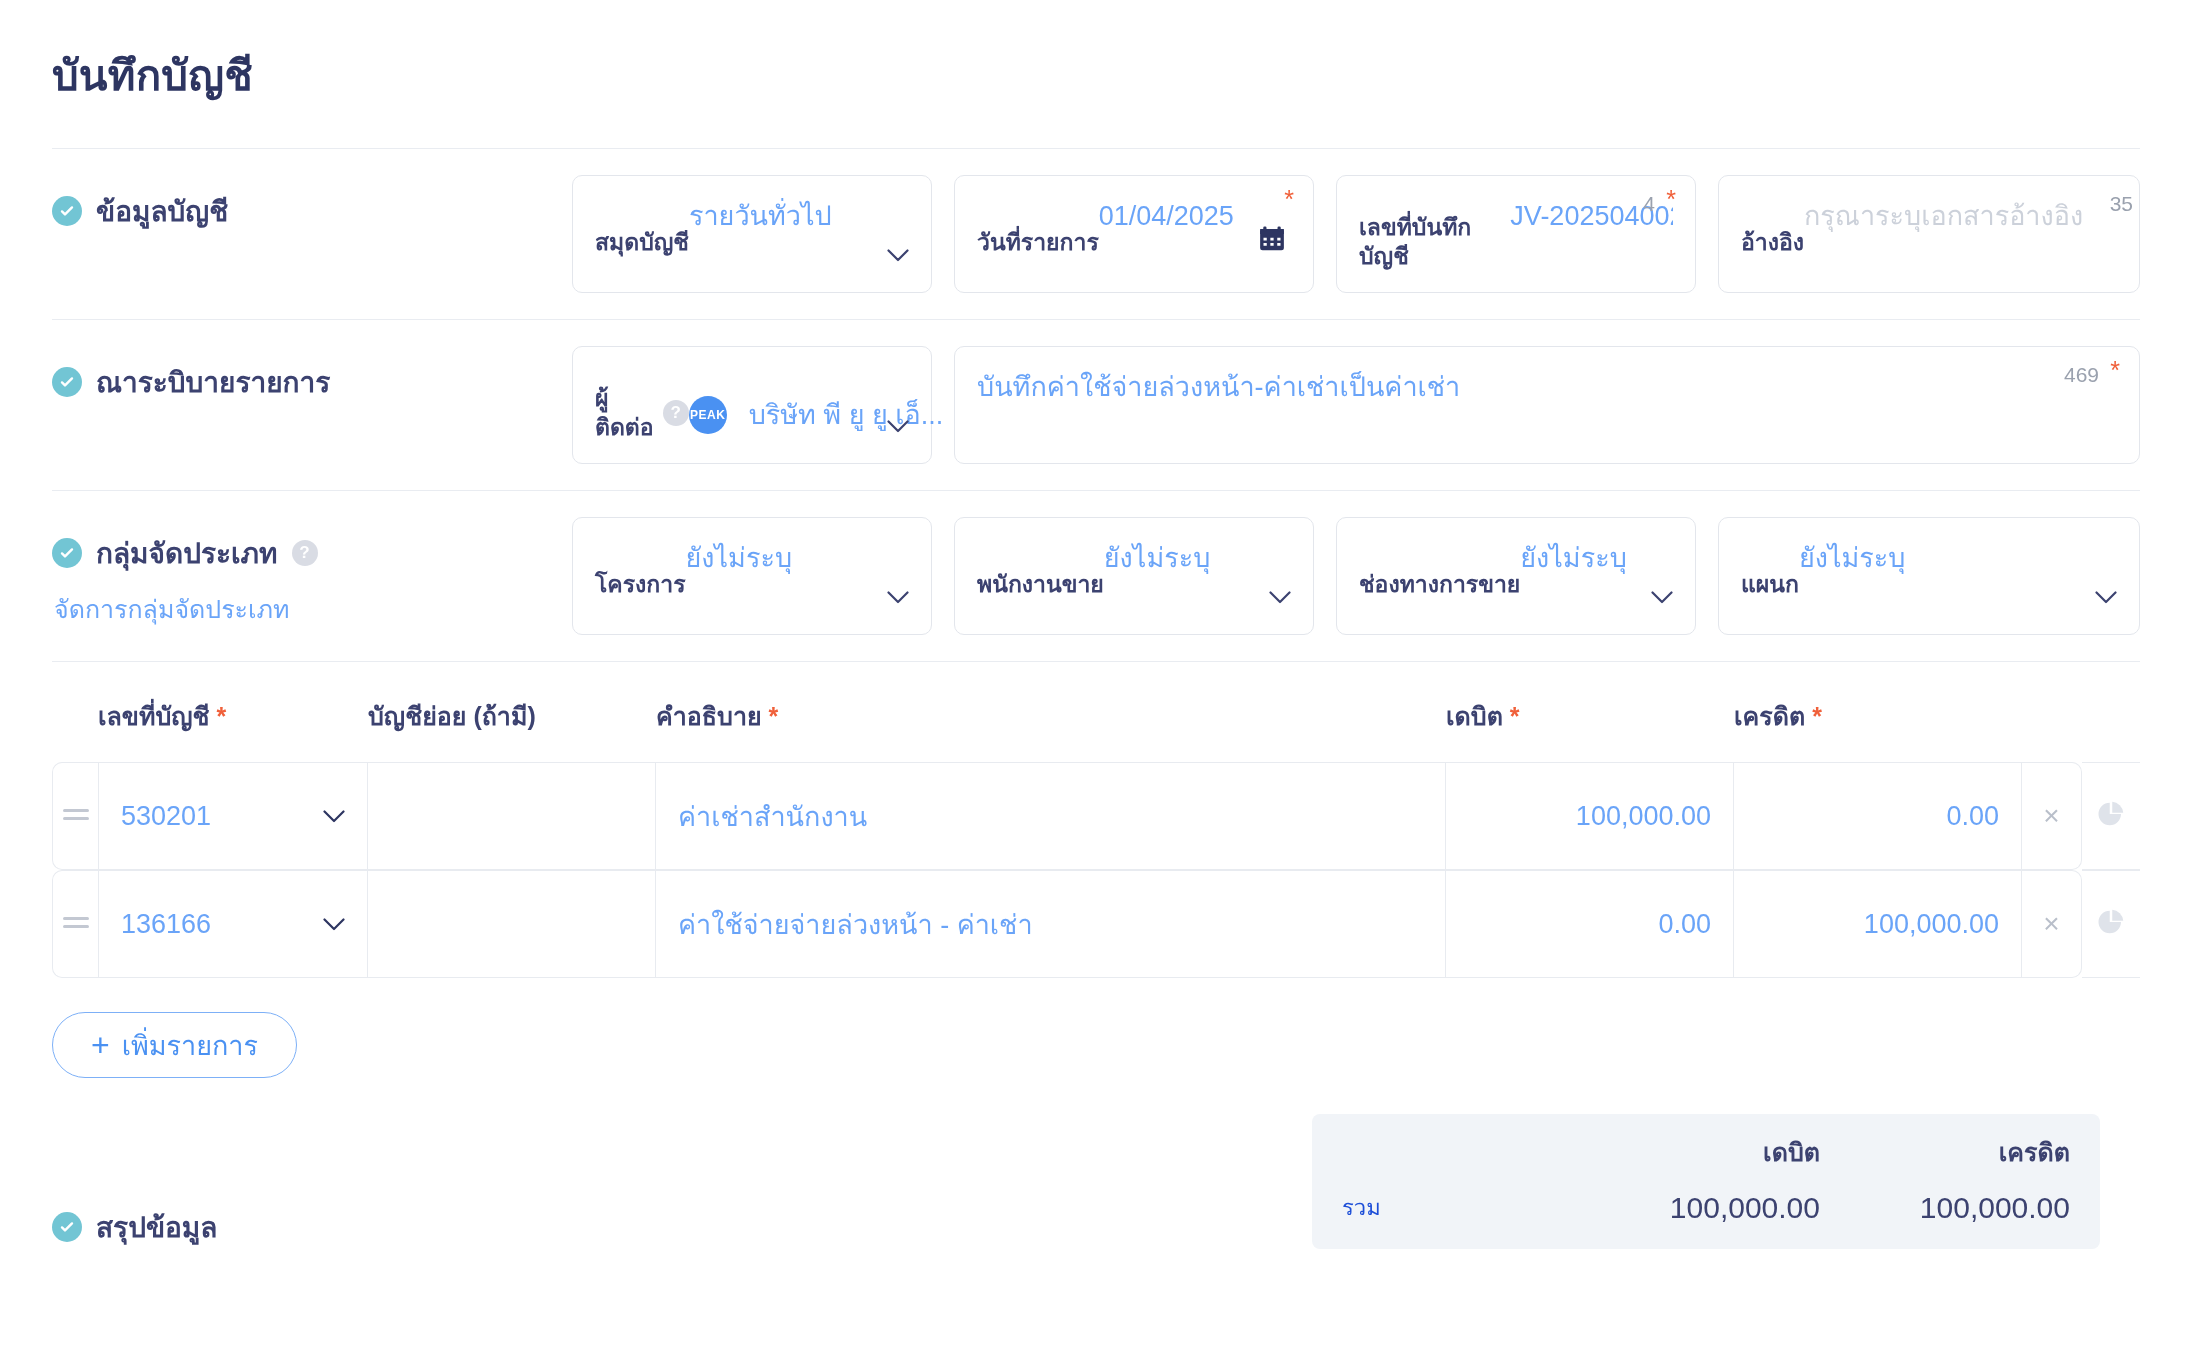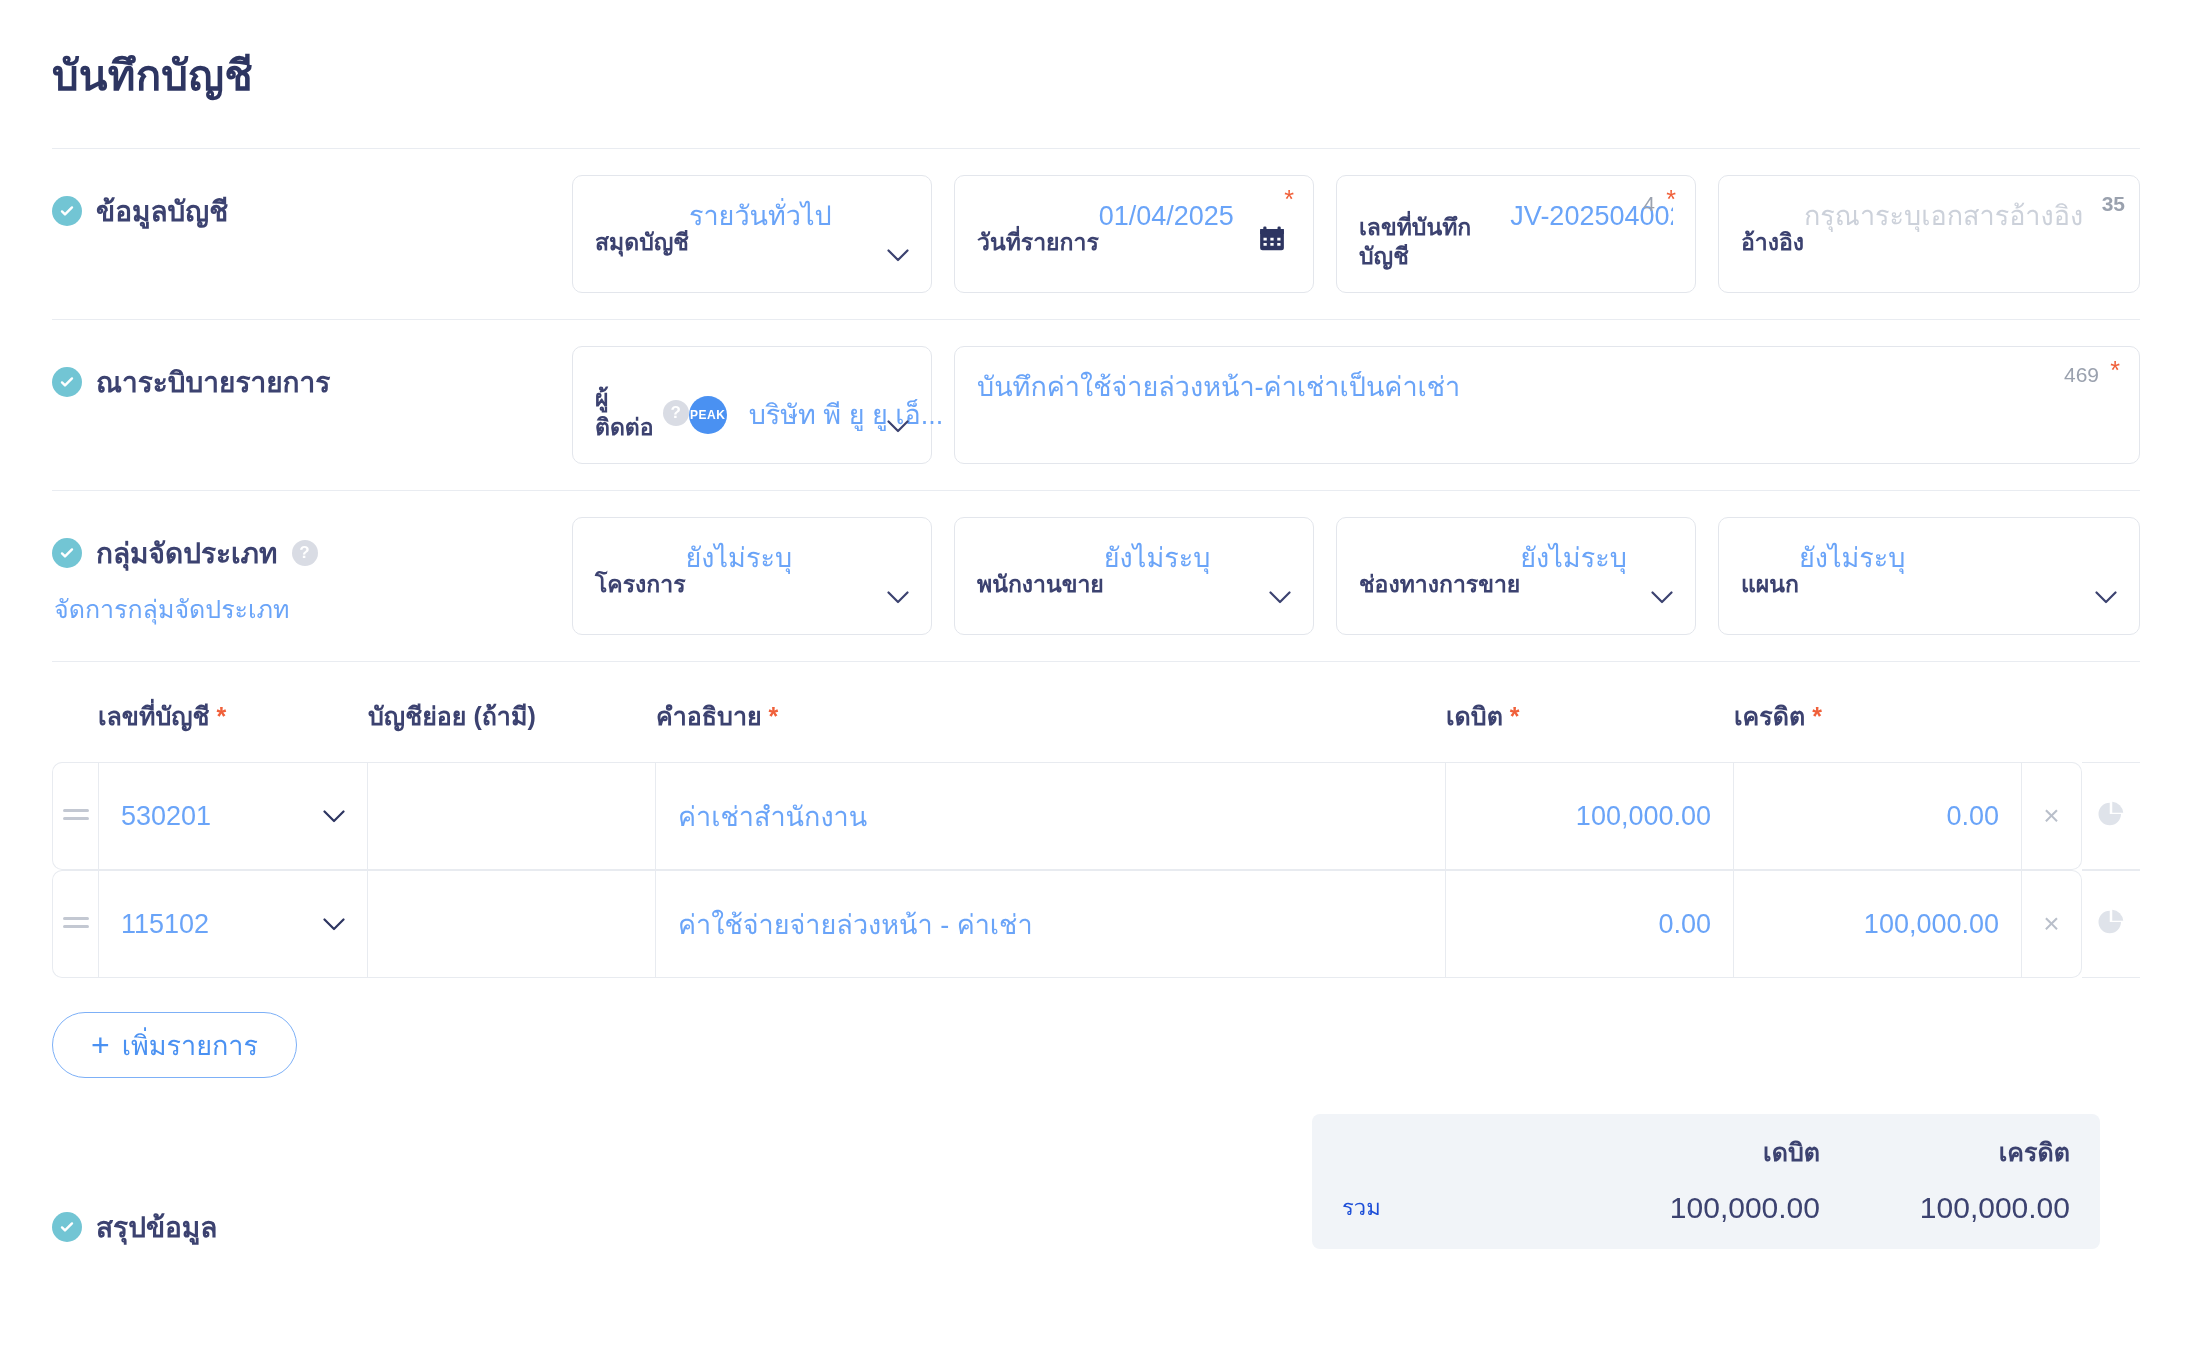--- a/index.html
+++ b/index.html
@@ -63,21 +63,21 @@
   }
   .field-value {
     margin-top: 6px; font-size: 27px; color: #6aa4f8;
     white-space: nowrap; overflow: hidden; line-height: 1.35;
   }
   .field-value.placeholder { color: #ccd1da; }
   .field-counter {
     position: absolute; top: 16px; right: 40px;
     font-size: 21px; color: #9aa1ae;
   }
-  .field-counter.no-star { right: 14px; font-weight: bold; }
+  .field-counter.no-star { right: 6px; }
   .req-star {
     position: absolute; top: 11px; right: 19px;
     font-size: 25px; color: #f0603a; line-height: 1;
   }
   .chevron {
     position: absolute; right: 22px; bottom: 30px;
     width: 22px; height: 13px;
   }
   .cal-icon { position: absolute; right: 26px; bottom: 38px; }
 
@@ -377,21 +377,21 @@
               <path d="M13 2.2A9.8 9.8 0 0 1 21.8 11H13z" fill="#dfe3ea"></path>
             </svg>
           </td>
         </tr>
 
         <tr>
           <td class="handle-cell">
             <span class="handle-glyph"><i></i><i></i></span>
           </td>
           <td class="acct-cell">
-            <span class="acct-code">115102</span>
+            <span class="acct-code">136166</span>
             <svg class="chev-inline" width="22" height="13" viewBox="0 0 22 13">
                 <path d="M1.5 1.5L11 11 20.5 1.5" stroke="#2d3561" stroke-width="2.2" fill="none" stroke-linecap="round" stroke-linejoin="round"></path>
               </svg>
           </td>
           <td class="sub-cell"></td>
           <td class="desc-cell">ค่าใช้จ่ายจ่ายล่วงหน้า - ค่าเช่า</td>
           <td class="amt-cell">0.00</td>
           <td class="amt-cell">100,000.00</td>
           <td class="del-cell">
             <span class="x-glyph">×</span>

